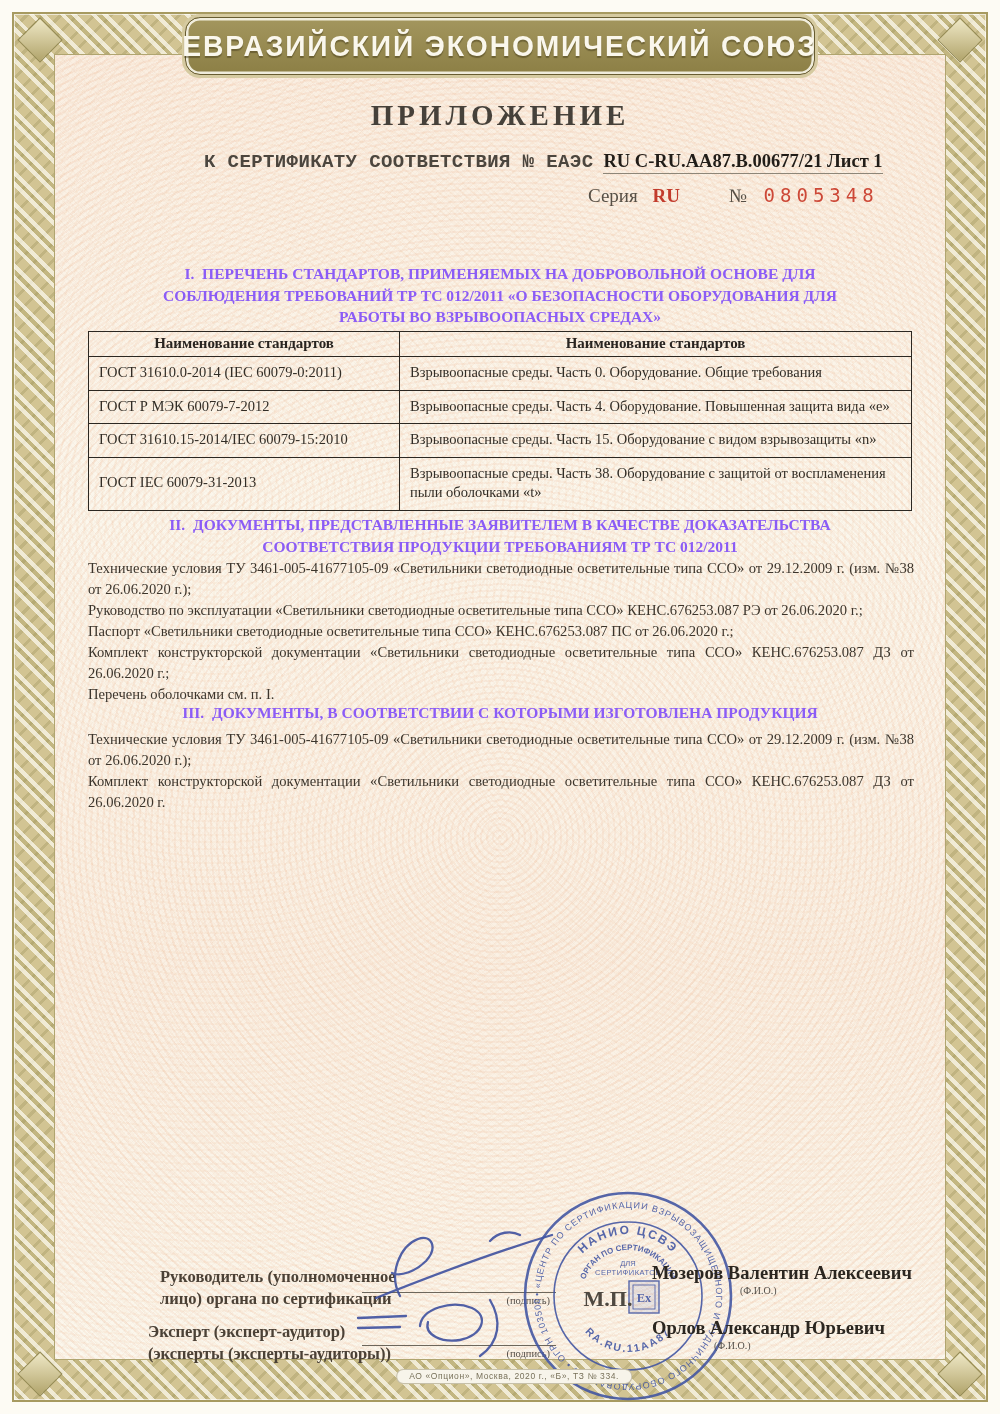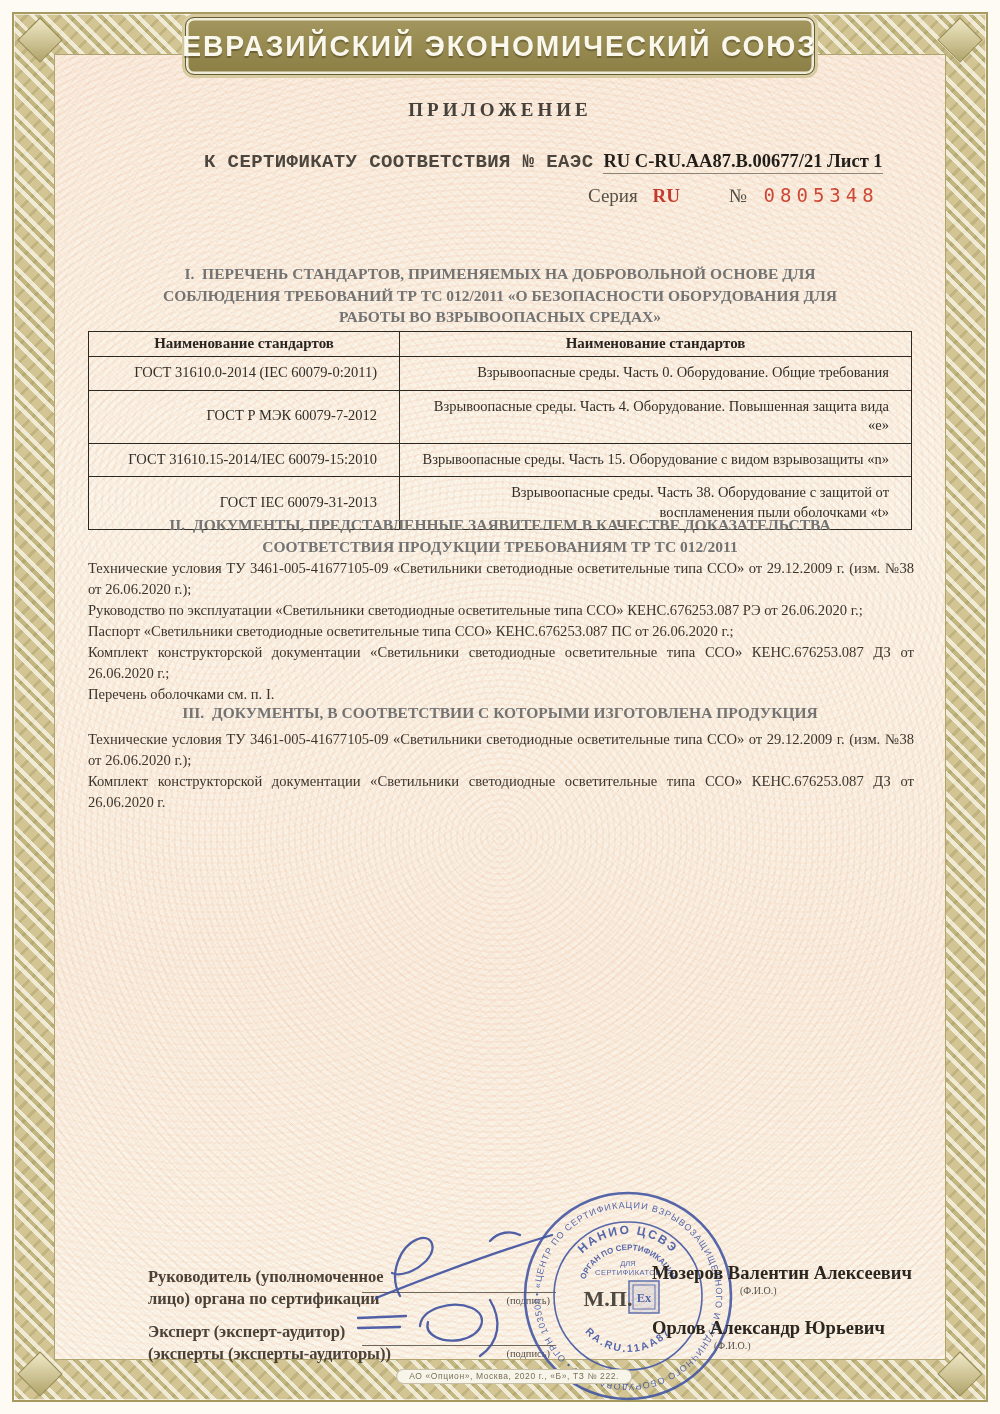--- a/index.html
+++ b/index.html
@@ -39,78 +39,78 @@
     content:""; position:absolute; inset:0; pointer-events:none;
     background-image:
       repeating-linear-gradient(45deg, rgba(205,160,120,.05) 0 1px, rgba(0,0,0,0) 1px 4px),
       repeating-linear-gradient(-45deg, rgba(205,160,120,.05) 0 1px, rgba(0,0,0,0) 1px 4px);
   }
   
   .banner{
     position:absolute; z-index:4; top:17px; left:50%; transform:translateX(-50%);
     width:628px; height:56px; display:flex; align-items:center; justify-content:center;
     background:linear-gradient(180deg,#a3965e,#8c7f45);
-    border:1.5px solid #675c31; border-radius:9px;
+    border:1.5px solid #675c31; border-radius:15px;
     box-shadow:0 0 0 3px #d5caa0, inset 0 0 0 2.5px rgba(250,247,235,.9);
   }
   .banner-title{
     font-family:"Liberation Sans", sans-serif; font-weight:bold; font-size:30px;
     letter-spacing:2px; color:#faf7ec; white-space:nowrap;
     transform:scaleX(.94); text-shadow:0 1.5px 1px rgba(60,50,20,.45);
   }
   
   .doc-title{
     position:absolute; z-index:5; top:99px; left:0; width:100%;
-    text-align:center; font-size:19px; font-weight:bold; letter-spacing:4px; color:#46413a;
+    text-align:center; font-size:29px; font-weight:bold; letter-spacing:4px; color:#46413a;
   }
   .cert-line{
     position:absolute; z-index:5; top:151px; left:204px; white-space:nowrap;
   }
   .cert-label{font-size:19px; font-weight:bold; color:#4c463e; letter-spacing:.4px;font-family:Liberation Mono, monospace;}
   .cert-number{
     font-size:18.5px; font-weight:bold; color:#211d18; margin-left:6px;
     border-bottom:1px solid #8d8678; padding-bottom:2px;
   }
   .series-line{position:absolute; z-index:5; top:184px; left:588px; white-space:nowrap; font-size:19px;}
   .series-label{color:#575046;}
   .series-value{color:#c23b2c; font-weight:bold; margin-left:10px;}
   .number-sign{color:#575046; margin-left:44px;}
   .serial-number{
     font-family:"DejaVu Sans Mono", monospace; font-size:19px; color:#cd4837;
     letter-spacing:5px; margin-left:12px;
   }
   
   .sec-heading{
     position:absolute; z-index:5; left:50%; transform:translateX(-50%);
-    text-align:center; font-weight:bold; font-size:15.5px; color:#737373; line-height:1.4;
+    text-align:center; font-weight:bold; font-size:15.5px; color:#8b5cf6; line-height:1.4;
   }
   #sec1-heading{top:263px; width:690px;}
   #sec2-heading{top:514px; width:770px;}
   #sec3-heading{top:702px; width:800px;}
   .standards-table{
     position:absolute; z-index:5; top:331px; left:88px; width:824px;
     border-collapse:collapse; font-size:14.5px; color:#322d26;
   }
   .standards-table th, .standards-table td{border:1.7px solid #2c2822; vertical-align:middle;}
   .standards-table th{font-size:15px; padding:3px 6px 4px; text-align:center; color:#292420;}
-  .standards-table td{padding:6px 22px 7px; text-align:right; line-height:1.35;}
+  .standards-table td{padding:6px 10px 7px; text-align:left; line-height:1.35;}
   .standards-table .col-designation{width:298px;}
   .body-text{
     position:absolute; z-index:5; left:88px; width:826px;
     font-size:14.6px; line-height:21px; text-align:justify; color:#3c352c;
   }
   #sec2-text{top:558px;}
   #sec3-text{top:729px;}
   .body-text p{margin:0;}
   
   .role-label{
     position:absolute; z-index:5; left:148px; width:272px;
     font-size:16.5px; font-weight:bold; color:#4b4136; line-height:1.32;
   }
-  #role-1{top:1266px;}
+  #role-1{top:1266px;margin-left:12px;}
   #role-2{top:1321px;}
   .sign-line{
     position:absolute; z-index:5; left:362px; width:194px; border-bottom:1.2px solid #6d675c; height:0;
   }
   #sign-line-1{top:1292px;}
   #sign-line-2{top:1345px;}
   .sign-caption{
     position:absolute; z-index:5; left:430px; width:120px; text-align:right;
     font-size:10.5px; color:#55504a;
   }
@@ -270,15 +270,15 @@
 
   <div class="person-name" id="name-1">
     <span>Мозеров Валентин Алексеевич</span>
     <div class="fio-caption">(Ф.И.О.)</div>
   </div>
   <div class="person-name" id="name-2">
     <span>Орлов Александр Юрьевич</span>
     <div class="fio-caption">(Ф.И.О.)</div>
   </div>
 
-  <div class="imprint">АО «Опцион», Москва, 2020 г., «Б», ТЗ № 222.</div>
+  <div class="imprint">АО «Опцион», Москва, 2020 г., «Б», ТЗ № 334.</div>
 
 </div>
 
 </body></html>

